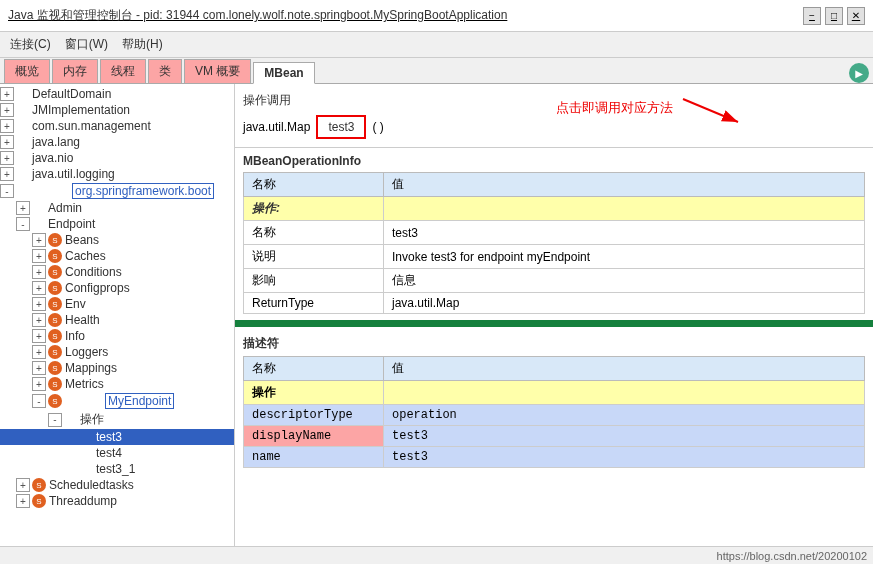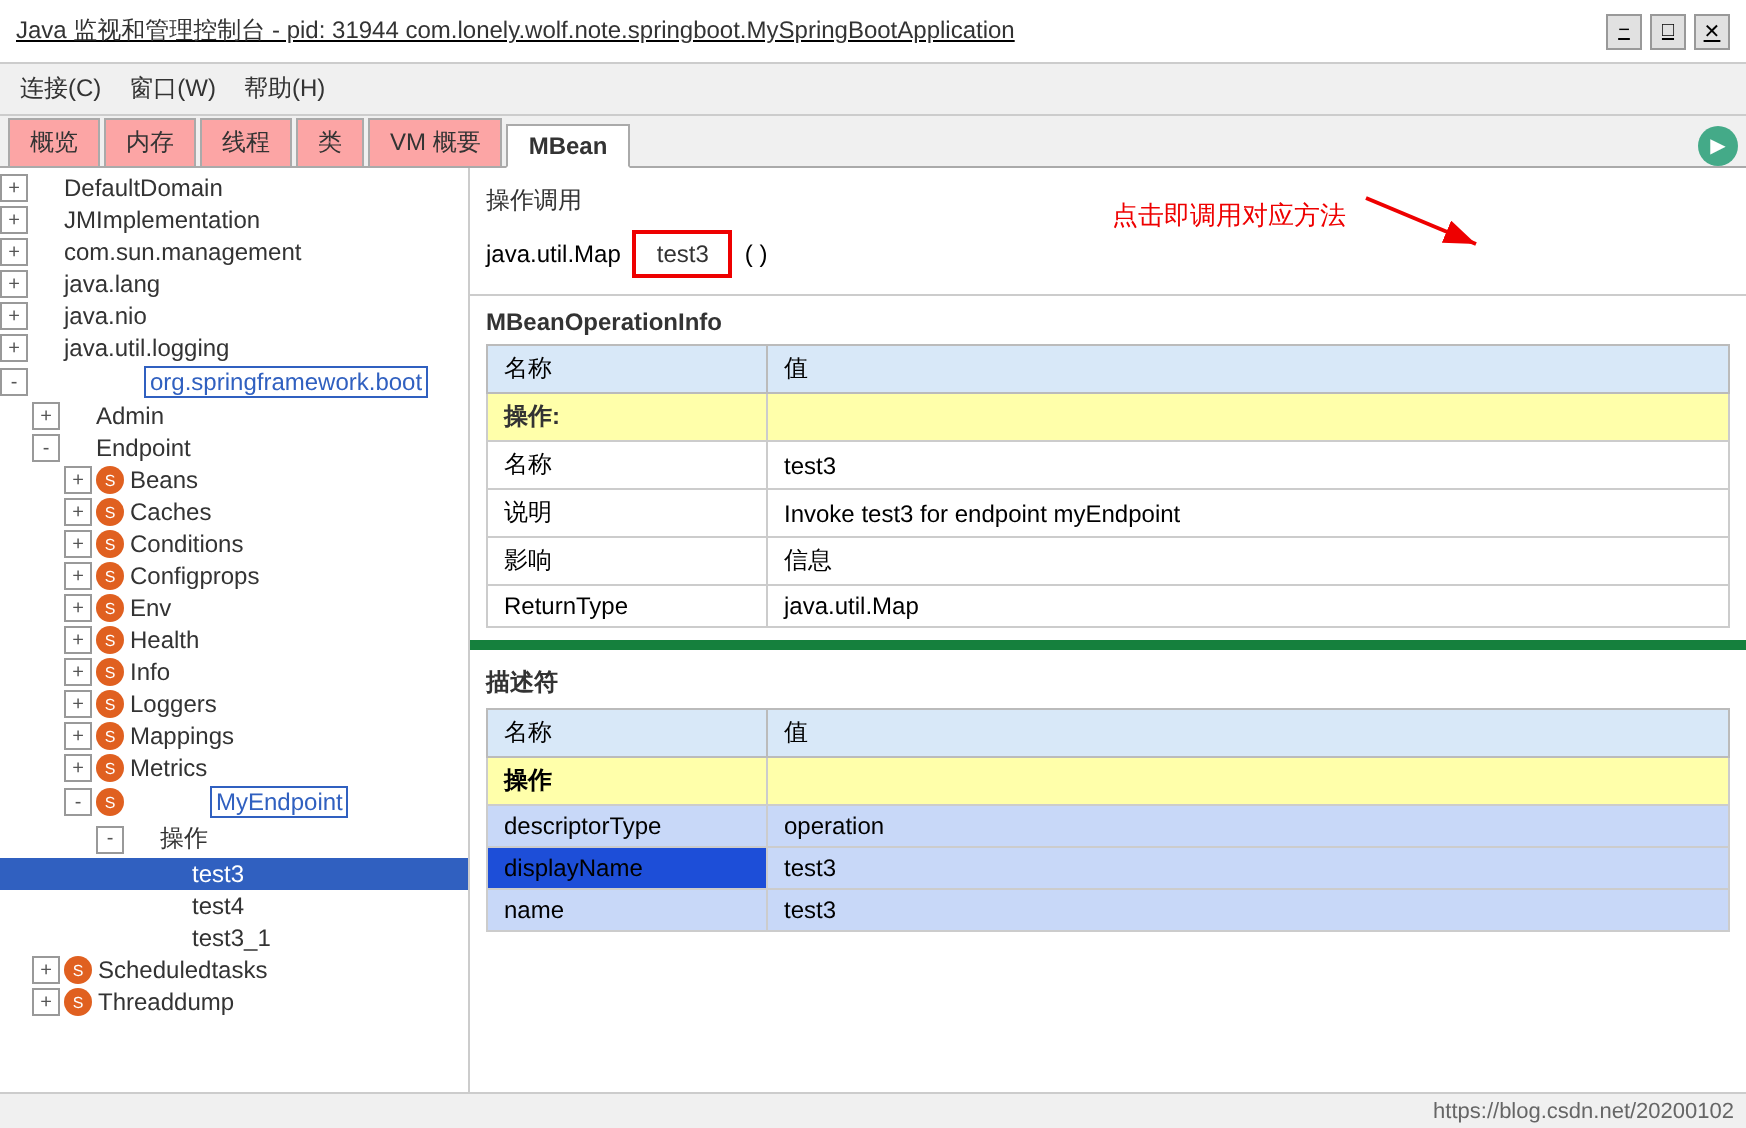--- a/index.html
+++ b/index.html
@@ -191,22 +191,23 @@
 
     .mbean-section {
       padding: 6px 8px;
     }
     .mbean-section-title {
       font-size: 12px; font-weight: bold; color: #333; margin-bottom: 4px;
     }
 
     
     .descriptor-section {
-      border-top: 5px solid #15803d;
+      border-top: 7px solid #15803d;
       padding: 8px;
+      font-family: Liberation Mono, monospace;
     }
 
     
     .status-bar {
       position: fixed;
       bottom: 0;
       left: 0;
       right: 0;
       height: 18px;
       background: #f0f0f0;
@@ -453,21 +454,21 @@
       <div class="mbean-section-title">MBeanOperationInfo</div>
       <table class="info-table">
         <thead>
           <tr>
             <th style="width:140px;">名称</th>
             <th>值</th>
           </tr>
         </thead>
         <tbody id="mbean-tbody">
         <tr class="section-header">
-              <td style="background:#ffffaa; font-weight:bold;">操作:</td>
+              <td style="background:#ffffaa; font-weight:bold;font-style:italic;">操作:</td>
               <td style="background:#ffffaa;"></td>
             </tr>
             <tr>
               <td>名称</td>
               <td>test3</td>
             </tr>
             <tr>
               <td>说明</td>
               <td>Invoke test3 for endpoint myEndpoint</td>
             </tr>
@@ -495,21 +496,21 @@
         <tbody id="desc-tbody">
         <tr>
               <td style="background:#ffffaa; font-weight:bold;">操作</td>
               <td style="background:#ffffaa;"></td>
             </tr>
             <tr>
               <td style="background:#c8d8f8;">descriptorType</td>
               <td style="background:#c8d8f8;">operation</td>
             </tr>
             <tr>
-              <td style="background:#1d4ed8;">displayName</td>
+              <td style="background:#fca5a5;">displayName</td>
               <td style="background:#c8d8f8;">test3</td>
             </tr>
             <tr>
               <td style="background:#c8d8f8;">name</td>
               <td style="background:#c8d8f8;">test3</td>
             </tr>
           </tbody>
       </table>
     </div>
 

